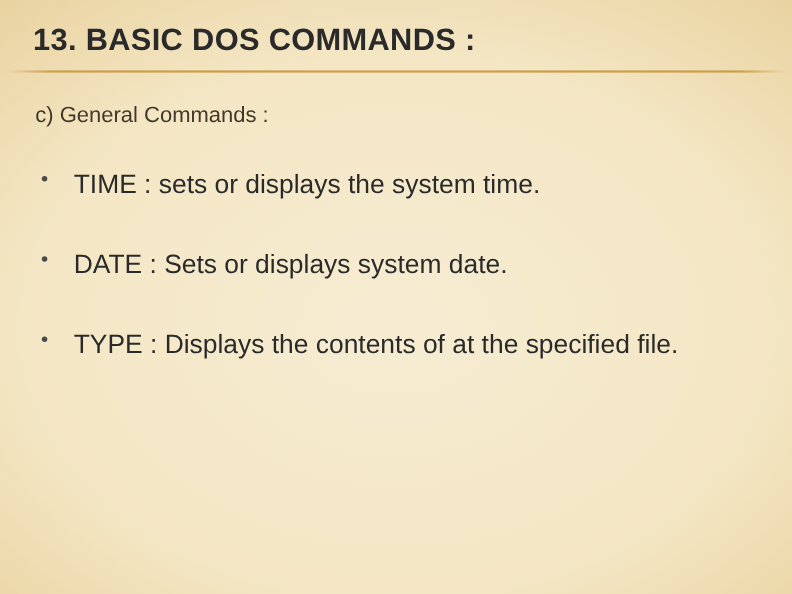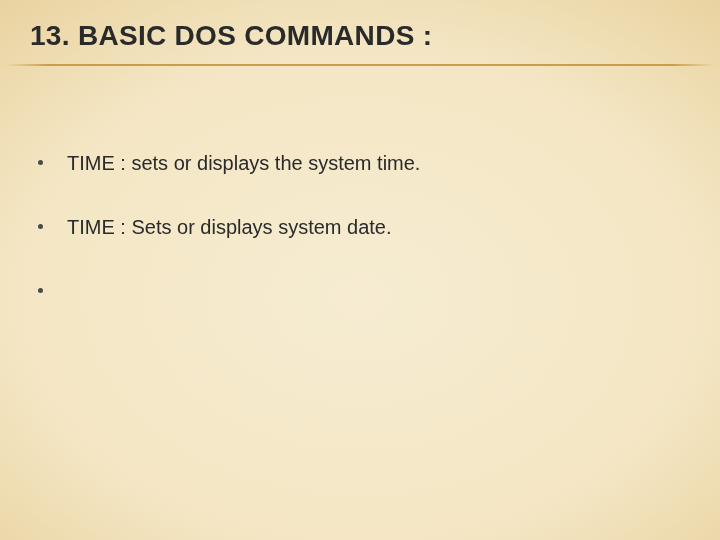--- a/index.html
+++ b/index.html
@@ -70,41 +70,43 @@
     width: 5px;
     height: 5px;
     border-radius: 50%;
     background: #4a4a4a;
     margin-top: 20px;
     margin-left: 6px;
     margin-right: 24px;
     flex-shrink: 0;
   }
   .bullet-text {
-    font-size: 20px;
+    font-size: 24px;
     color: #2a2a2a;
     line-height: 2.3;
   }
 </style>
 </head>
 <body>
 
 <div class="slide">
 
   <div class="title">13. BASIC DOS COMMANDS :</div>
   <div class="title-underline"></div>
 
+  <div class="subhead">c) General Commands :</div>
 
   <div class="body">
     <div class="bullet-row">
       <div class="bullet-dot"></div>
       <div class="bullet-text">TIME : sets or displays the system time.</div>
     </div>
     <div class="bullet-row">
       <div class="bullet-dot"></div>
-      <div class="bullet-text">TIME : Sets or displays system date.</div>
+      <div class="bullet-text">DATE : Sets or displays system date.</div>
     </div>
     <div class="bullet-row">
       <div class="bullet-dot"></div>
+      <div class="bullet-text">TYPE : Displays the contents of at the specified file.</div>
     </div>
   </div>
 
 </div>
 
 </body></html>

